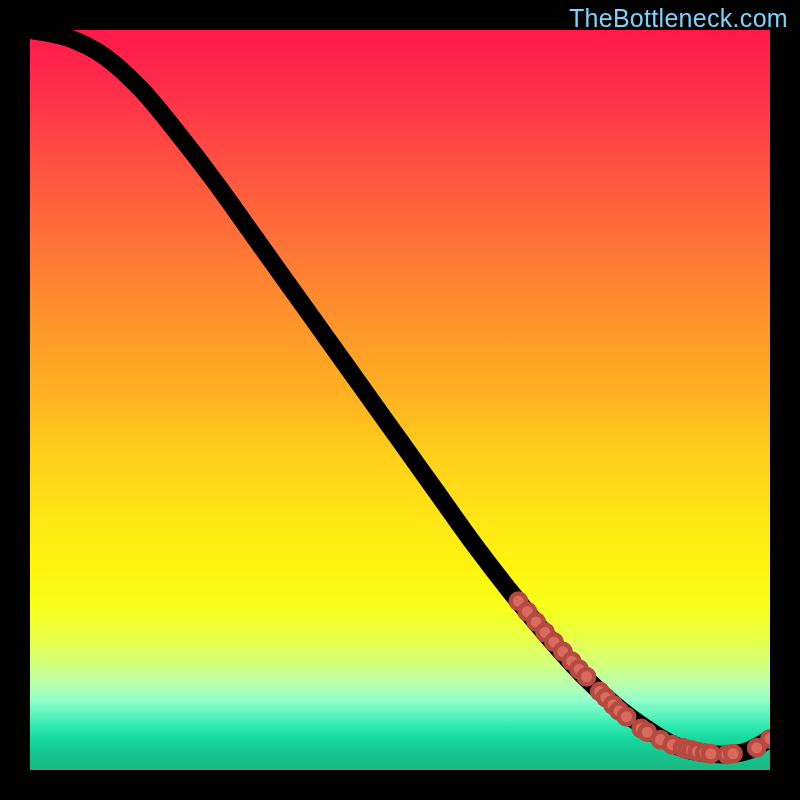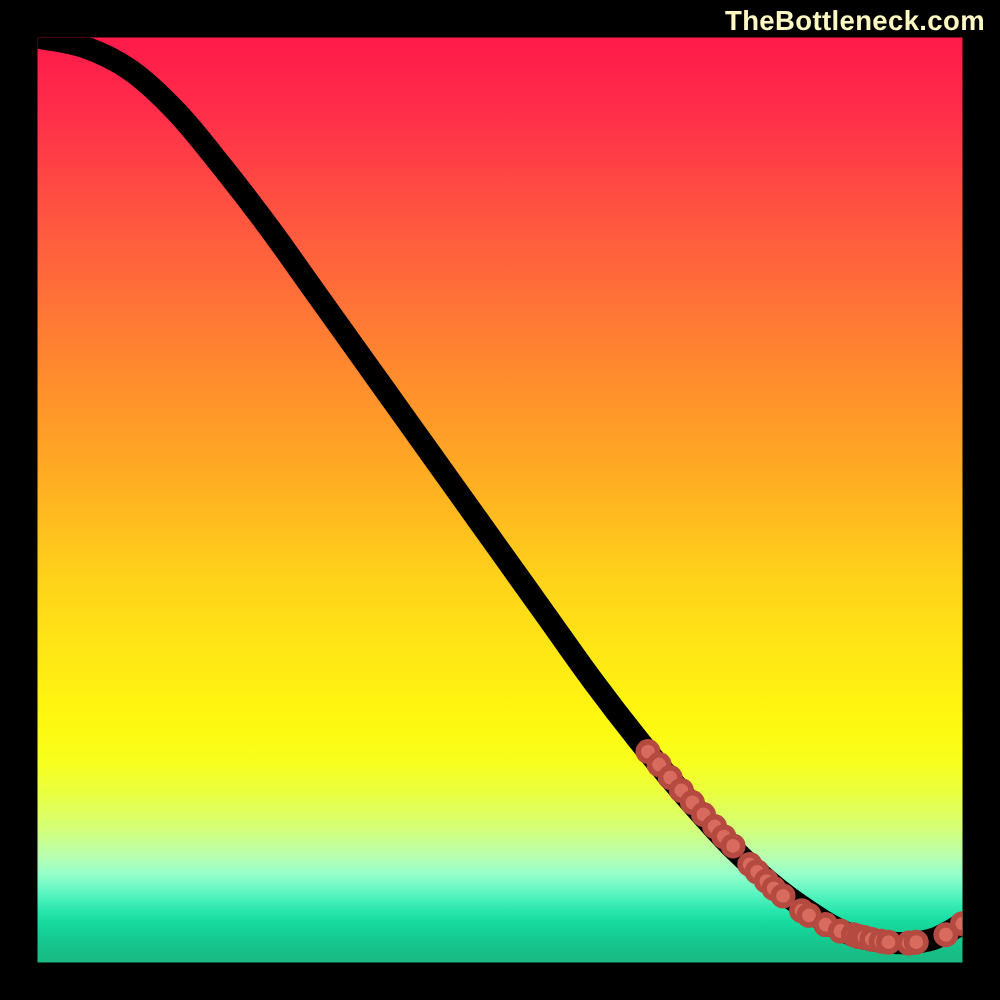--- a/index.html
+++ b/index.html
@@ -8,23 +8,23 @@
     height: 800px;
     background: #000;
     position: relative;
     overflow: hidden;
     font-family: Arial, Helvetica, sans-serif;
   }
   .watermark {
     position: absolute;
     top: 4px;
     right: 12px;
-    color: #fef9c3;
-    font-size: 22px;
-    font-weight: 700;
+    color: #7dd3fc;
+    font-size: 25px;
+    font-weight: 400;
     letter-spacing: 0.3px;
     z-index: 10;
   }
   .plot {
     position: absolute;
     left: 30px;
     top: 30px;
     width: 740px;
     height: 740px;
   }

